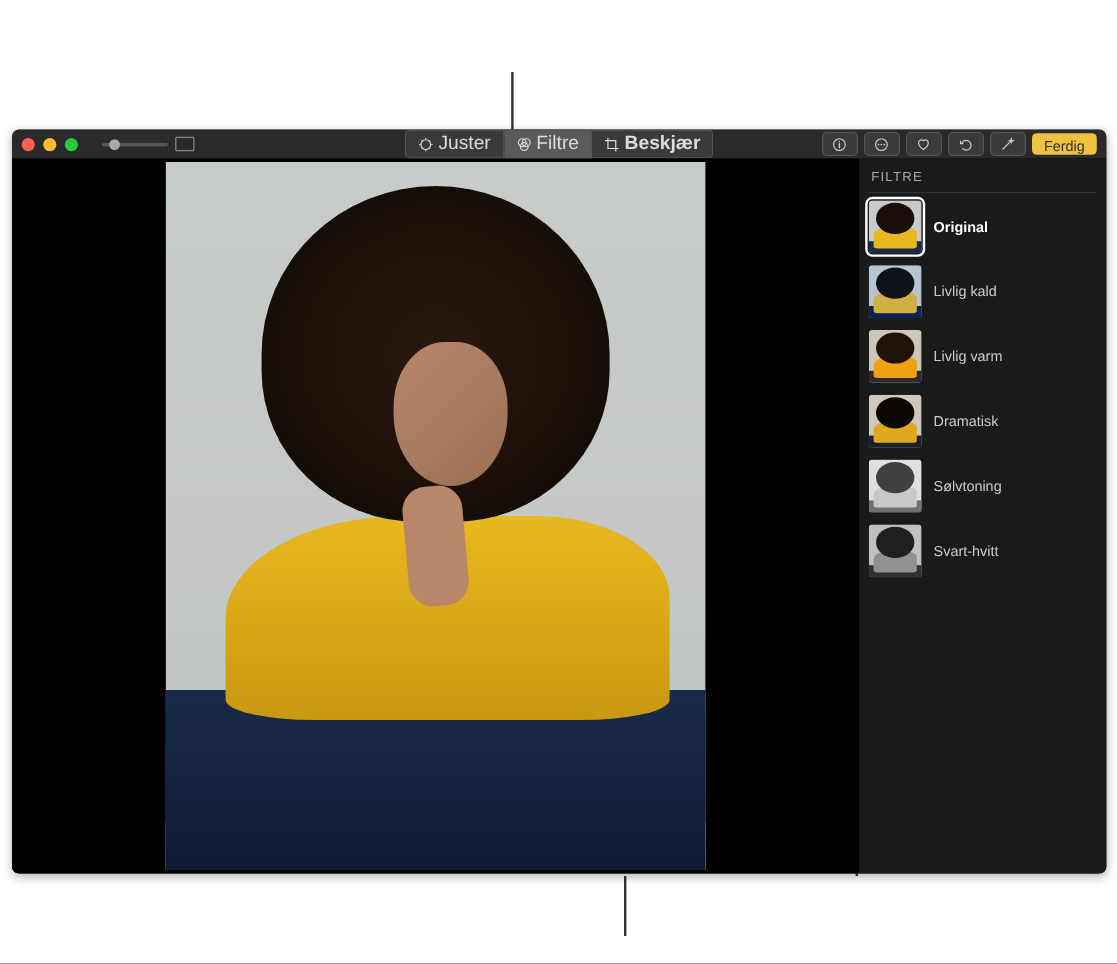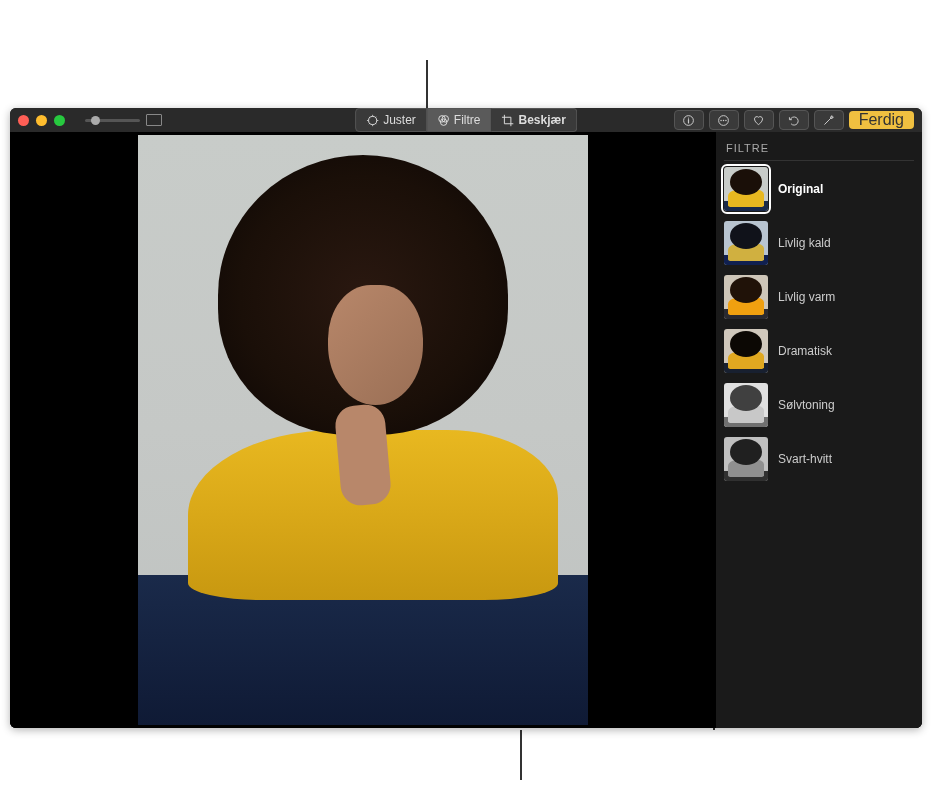--- a/index.html
+++ b/index.html
@@ -107,21 +107,21 @@
     align-items: center;
     height: 20px;
   }
   .tool-tab {
     display: flex;
     align-items: center;
     gap: 4px;
     padding: 2px 10px;
     height: 18px;
     color: #ddd;
-    font-size: 12px;
+    font-size: 16px;
     background: #3a3a3a;
     border: 1px solid #555;
     cursor: pointer;
   }
   .tool-tab.first { border-radius: 4px 0 0 4px; }
   .tool-tab.last { border-radius: 0 4px 4px 0; border-left:none;font-weight:bold;}
   .tool-tab.mid { border-left:none; }
   .tool-tab.active { background: #5a5a5a; }
   .tool-tab svg { width: 13px; height: 13px; }
   .right-controls {
@@ -141,21 +141,21 @@
     justify-content: center;
     color: #ccc;
     cursor: pointer;
   }
   .icon-btn svg { width: 13px; height: 13px; }
   .done-btn {
     height: 18px;
     padding: 0 10px;
     background: #f0c040;
     color: #333;
-    font-size: 16px;
+    font-size: 12px;
     font-weight: 500;
     border-radius: 4px;
     display: flex;
     align-items: flex-end;
     cursor: pointer;
   }
   .content {
     flex: 1;
     display: flex;
     background: #000;

